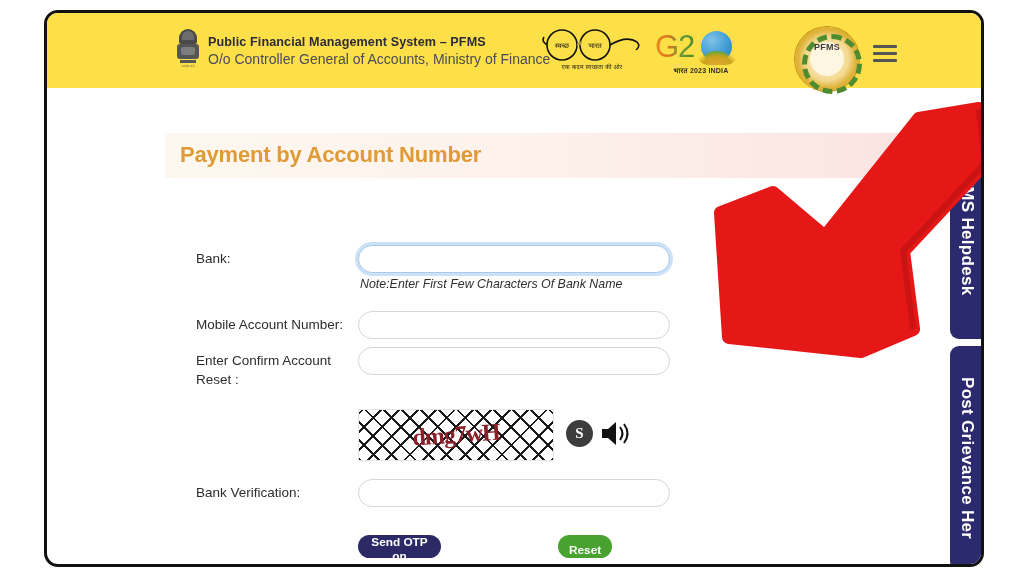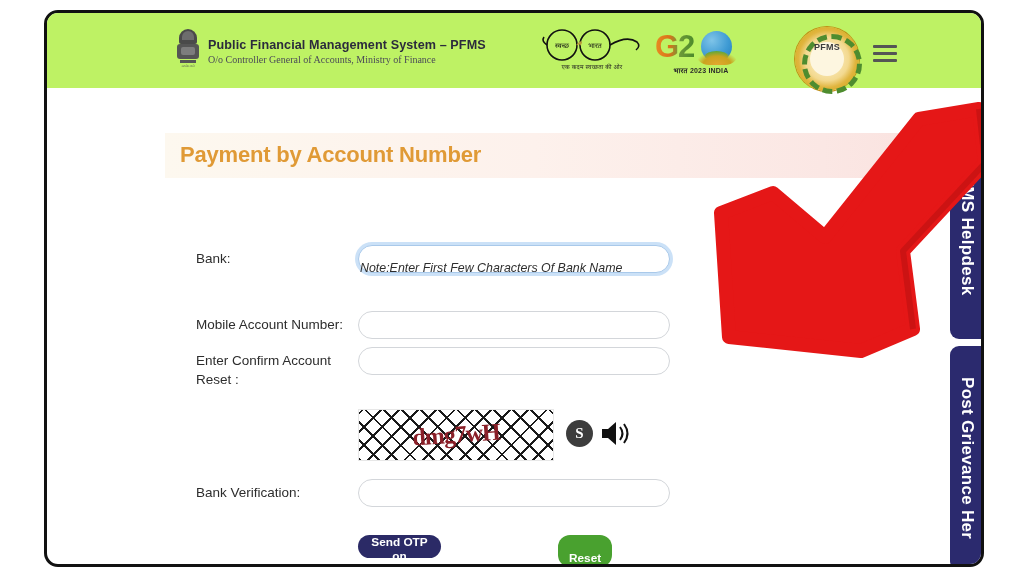--- a/index.html
+++ b/index.html
@@ -11,21 +11,21 @@
   .screen{position:relative;width:1024px;height:576px;background:#fff;}
 
   
   .frame{
     position:absolute;left:44px;top:10px;width:940px;height:557px;
     border:3px solid #111;border-radius:14px;background:#fff;
     box-sizing:border-box;overflow:hidden;
   }
 
   
-  .header{position:absolute;left:0;top:0;width:100%;height:75px;background:#bef264;}
+  .header{position:absolute;left:0;top:0;width:100%;height:75px;background:#fde047;}
   .brand{position:absolute;left:130px;top:16px;display:flex;align-items:center;gap:9px;}
   .emblem{width:22px;height:44px;position:relative;flex:none;}
   .emblem .cap{
     position:absolute;left:2px;top:0;width:18px;height:15px;
     background:#4a4a4a;
     border-radius:9px 9px 2px 2px;
   }
   .emblem .cap:before{
     content:"";position:absolute;left:3px;top:2px;width:12px;height:9px;
     background:#6d6d6d;border-radius:6px 6px 0 0;
@@ -37,34 +37,34 @@
   .emblem .body:after{
     content:"";position:absolute;left:4px;top:3px;width:14px;height:8px;
     background:#7d7d7d;border-radius:2px;
   }
   .emblem .base{position:absolute;left:3px;top:31px;width:16px;height:3px;background:#555;}
   .emblem .motto{
     position:absolute;left:0;top:35px;width:22px;height:5px;
     font-size:3px;color:#555;text-align:center;line-height:5px;letter-spacing:-.2px;
   }
   .brand-txt .l1{font-size:12.6px;font-weight:bold;color:#2b2b3c;letter-spacing:.1px;white-space:nowrap;}
-  .brand-txt .l2{font-size:10px;color:#4a4a58;margin-top:2px;white-space:nowrap;font-family:Liberation Serif, serif;}
+  .brand-txt .l2{font-size:14px;color:#4a4a58;margin-top:2px;white-space:nowrap;}
 
   
   .swachh{position:absolute;left:490px;top:12px;width:110px;height:52px;}
   .swachh svg{display:block;}
   .swachh .tag{
     position:absolute;left:0;top:38px;width:110px;text-align:center;
     font-size:6px;color:#222;letter-spacing:.2px;
   }
 
   
   .g20{position:absolute;left:608px;top:16px;width:92px;height:54px;}
   .g20 .gtxt{
-    position:absolute;left:0;top:2px;font-size:31px;font-weight:bold;
+    position:absolute;left:0;top:2px;font-size:31px;font-weight:normal;
     letter-spacing:-1px;line-height:31px;
     background:linear-gradient(90deg,#e98c22 0%,#d9721a 38%,#6f9a39 62%,#4c8a2b 100%);
     -webkit-background-clip:text;background-clip:text;color:transparent;
   }
   .g20 .globe{
     position:absolute;left:46px;top:2px;width:31px;height:31px;border-radius:50%;
     background:radial-gradient(circle at 35% 30%,#7fc4e8 0%,#3f9bd4 55%,#1f7cb8 100%);
     overflow:hidden;
   }
   .g20 .globe:after{
@@ -128,21 +128,21 @@
   .fld{
     position:absolute;left:178px;top:-4px;width:312px;height:28px;
     border:1px solid #d3d6da;border-radius:14px;background:#fff;box-sizing:border-box;
     font-family:"Liberation Sans",sans-serif;font-size:13px;padding:0 12px;color:#222;outline:none;
   }
   .fld.focused{
     border:1px solid #a9c9ea;
     box-shadow:0 0 0 3px rgba(160,200,240,.55);
   }
   .note{
-    position:absolute;left:180px;top:12px;
+    position:absolute;left:180px;top:28px;
     font-size:12.4px;font-style:italic;color:#2e2e2e;white-space:nowrap;
   }
 
   
   #row-bank{position:absolute;left:0;top:0;}
   #row-acc{position:absolute;left:0;top:66px;}
   #row-conf{position:absolute;left:0;top:102px;}
   #row-cap{position:absolute;left:0;top:160px;}
   #row-word{position:absolute;left:0;top:234px;}
   #row-btn{position:absolute;left:0;top:286px;}
@@ -174,21 +174,21 @@
   }
   .cap-speaker{position:absolute;left:420px;top:10px;width:34px;height:29px;cursor:pointer;}
 
   
   .btn-otp{
     position:absolute;left:178px;top:0;height:23px;padding:0 11px;
     background:#2b2a66;color:#fff;border:none;border-radius:12px;
     font-family:"Liberation Sans",sans-serif;font-size:11.8px;font-weight:bold;cursor:pointer;
   }
   .btn-reset{
-    position:absolute;left:378px;top:0;height:23px;padding:16px 11px;
+    position:absolute;left:378px;top:0;height:23px;padding:8px 11px;
     background:#49a12f;color:#fff;border:none;border-radius:12px;
     font-family:"Liberation Sans",sans-serif;font-size:11.8px;font-weight:bold;cursor:pointer;
   }
 
   
   .sidetab{
     position:absolute;right:-3px;
     width:34px;background:#2b2a6e;color:#fff;
     border-radius:9px 0 0 9px;
     writing-mode:vertical-rl;

